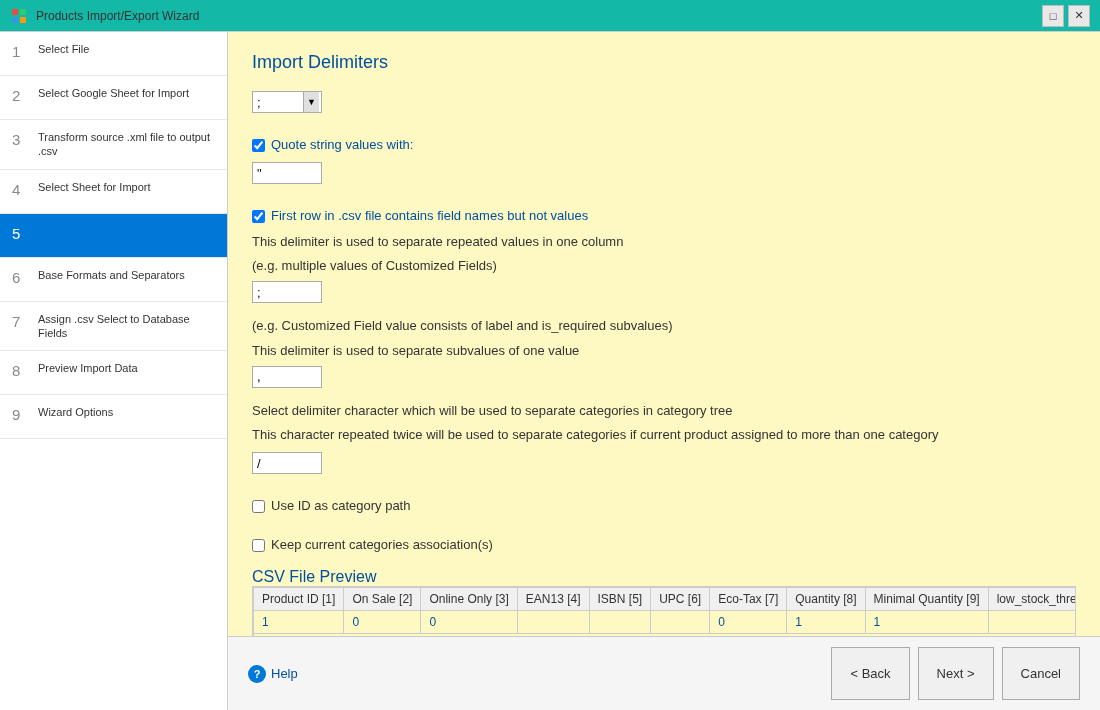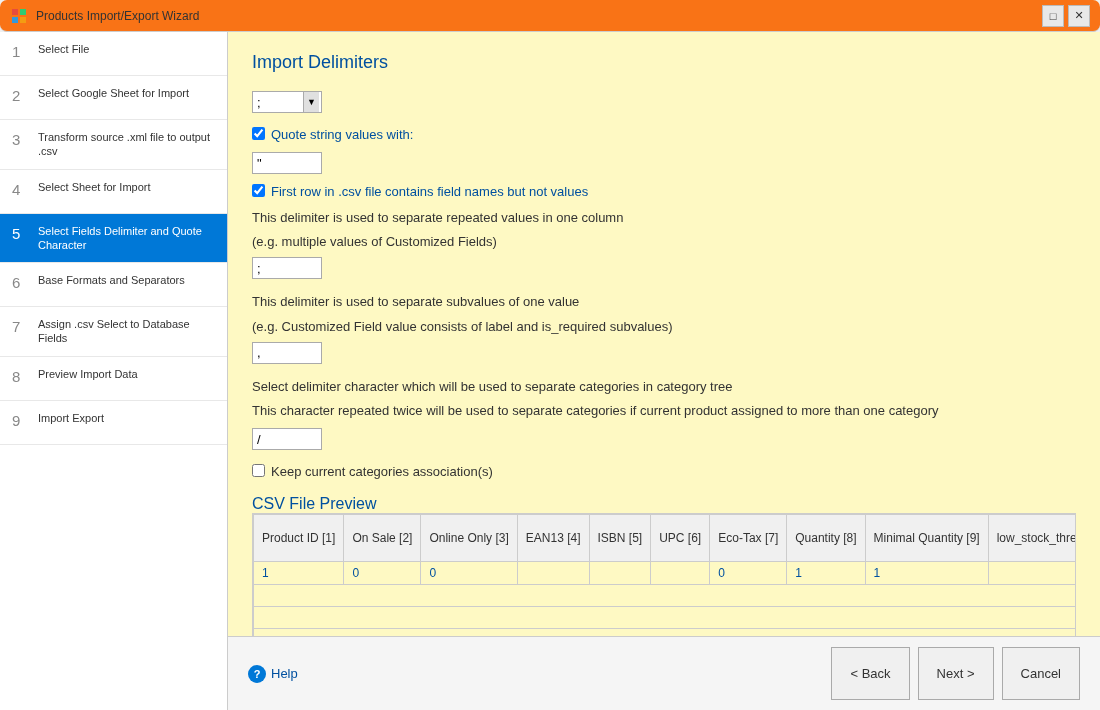--- a/index.html
+++ b/index.html
@@ -7,28 +7,27 @@
       font-family: 'Segoe UI', Arial, sans-serif;
       font-size: 13px;
       background: #f0f0f0;
       width: 1100px;
       height: 710px;
       overflow: hidden;
       display: flex;
       flex-direction: column;
     }
     .title-bar {
-      background: #f97316;
+      background: #14b8a6;
       border-bottom: 1px solid #ccc;
       display: flex;
       align-items: center;
       padding: 6px 10px;
       height: 32px;
       user-select: none;
-      border-radius: 7px;
     }
     .title-bar-icon {
       width: 18px;
       height: 18px;
       margin-right: 8px;
       display: inline-flex;
       align-items: center;
       justify-content: center;
     }
     .title-bar-text {
@@ -147,22 +146,23 @@
       background: #e0e0e0;
       border-left: 1px solid #aaa;
       display: flex;
       align-items: center;
       justify-content: center;
       font-size: 9px;
       cursor: pointer;
     }
     .checkbox-row {
       display: flex;
-      align-items: flex-start;
+      align-items: flex-end;
       margin-bottom: 10px;
+      margin-top: 24px;
     }
     .checkbox-row input[type="checkbox"] {
       margin-right: 6px;
     }
     .checkbox-row label {
       font-size: 13px;
       color: #0050a0;
       cursor: pointer;
     }
     .checkbox-row label.black {
@@ -187,21 +187,21 @@
       overflow-x: auto;
     }
     table.preview-table {
       border-collapse: collapse;
       font-size: 12px;
       min-width: 600px;
     }
     table.preview-table th {
       background: #f0f0f0;
       border: 1px solid #ccc;
-      padding: 16px 8px;
+      padding: 4px 8px;
       font-weight: normal;
       color: #333;
       white-space: nowrap;
     }
     table.preview-table td {
       border: 1px solid #ccc;
       padding: 4px 8px;
       color: #0050a0;
       vertical-align: top;
       min-height: 20px;
@@ -291,37 +291,36 @@
       <div class="sidebar-item">
       <span class="sidebar-item-number">3</span>
       <span class="sidebar-item-label">Transform source .xml file to output .csv</span>
     </div>
       <div class="sidebar-item">
       <span class="sidebar-item-number">4</span>
       <span class="sidebar-item-label">Select Sheet for Import</span>
     </div>
       <div class="sidebar-item active">
       <span class="sidebar-item-number">5</span>
-      <span class="sidebar-item-label">Select Fields Delimiter and Quote Character</span>
     </div>
       <div class="sidebar-item">
       <span class="sidebar-item-number">6</span>
       <span class="sidebar-item-label">Base Formats and Separators</span>
     </div>
       <div class="sidebar-item">
       <span class="sidebar-item-number">7</span>
       <span class="sidebar-item-label">Assign .csv Select to Database Fields</span>
     </div>
       <div class="sidebar-item">
       <span class="sidebar-item-number">8</span>
       <span class="sidebar-item-label">Preview Import Data</span>
     </div>
       <div class="sidebar-item">
       <span class="sidebar-item-number">9</span>
-      <span class="sidebar-item-label">Import Export</span>
+      <span class="sidebar-item-label">Wizard Options</span>
     </div>
     </div>
 
   <div class="content-area">
     <div class="content-main">
 
       <div class="content-title">Import Delimiters</div>
 
       <div class="field-group">
         <div class="dropdown-input">
@@ -345,35 +344,39 @@
 
       <div class="divider-section">
         <div class="section-desc">This delimiter is used to separate repeated values in one column</div>
         <div class="section-desc">(e.g. multiple values of Customized Fields)</div>
         <div class="inline-input-row">
           <input type="text" class="text-input" value=";" style="">
         </div>
       </div>
 
       <div class="divider-section">
+        <div class="section-desc">(e.g. Customized Field value consists of label and is_required subvalues)</div>
         <div class="section-desc">This delimiter is used to separate subvalues of one value</div>
-        <div class="section-desc">(e.g. Customized Field value consists of label and is_required subvalues)</div>
         <div class="inline-input-row">
           <input type="text" class="text-input" value="," style="">
         </div>
       </div>
 
       <div class="divider-section">
         <div class="section-desc">Select delimiter character which will be used to separate categories in category tree</div>
         <div class="section-desc">This character repeated twice will be used to separate categories if current product assigned to more than one category</div>
         <div class="inline-input-row" style="margin-top:8px;">
           <input type="text" class="text-input" value="/" style="">
         </div>
       </div>
 
+      <div class="checkbox-row">
+        <input type="checkbox" id="useIdCheck" style="">
+        <label class="black" for="useIdCheck">Use ID as category path</label>
+      </div>
 
       <div class="checkbox-row">
         <input type="checkbox" id="keepCatCheck" style="">
         <label class="black" for="keepCatCheck">Keep current categories association(s)</label>
       </div>
 
       <div style="margin-top: 16px;">
         <div class="csv-preview-title">CSV File Preview</div>
         <div class="table-wrapper">
           <table class="preview-table">

